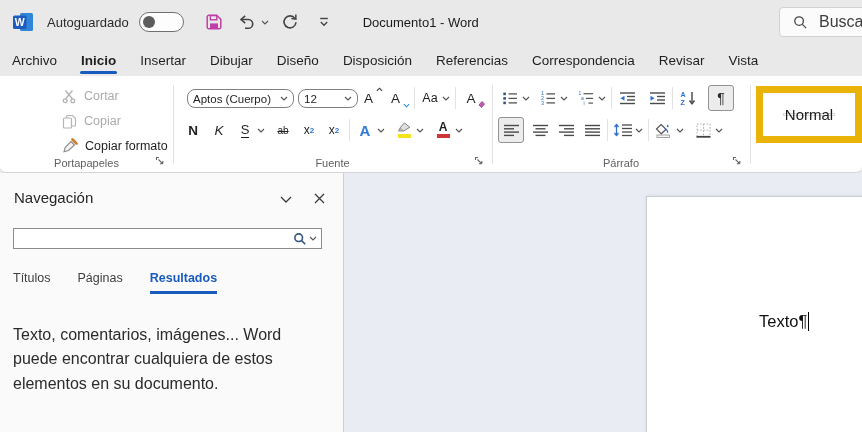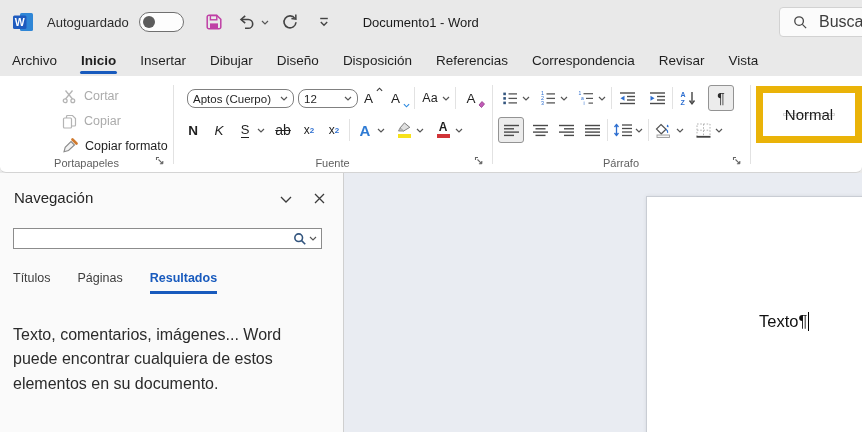--- a/index.html
+++ b/index.html
@@ -41,21 +41,21 @@
   .combo { position:absolute; height:19px; background:#fff; border:1px solid #808080; border-radius:8px; display:flex; align-items:center; font-size:11.5px; color:#1f1f1f; padding:0 5px; cursor:pointer; }
   .combo .combo-text { flex:1; white-space:nowrap; overflow:hidden; }
   .iconrow { position:absolute; display:flex; align-items:center; }
   .ib { display:inline-flex; align-items:center; justify-content:center; height:24px; min-width:20px; border-radius:3px; cursor:pointer; }
   .chev { margin-left:2px; cursor:pointer; }
   .rsep { width:1px; height:22px; background:#e2e2e2; margin:0 5px; }
 
   .fx-bold { font-weight:700; font-size:13.5px; color:#1f1f1f; }
   .fx-italic { font-style:italic; font-size:13.5px; color:#1f1f1f; padding:0 2px; }
   .fx-underline { font-size:13px; color:#1f1f1f; border-bottom:1.6px solid #1f1f1f; line-height:1; padding-bottom:1px; }
-  .fx-strike { font-size:14px; color:#1f1f1f; text-decoration:line-through; }
+  .fx-strike { font-size:10px; color:#1f1f1f; text-decoration:line-through; }
   .fx-script { font-size:12px; color:#1f1f1f; }
   .fx-script .dg { font-size:8px; color:#2e6fd0; font-weight:700; }
   .fx-effects { font-weight:700; font-size:15px; color:#2f7bd4; }
   .fx-grow, .fx-shrink { position:relative; font-size:13.5px; color:#1f1f1f; padding-right:7px; }
   .fx-grow svg, .fx-shrink svg { position:absolute; right:-1px; top:1px; }
   .fx-shrink svg { top:auto; bottom:2px; }
   .fx-case { font-size:12.5px; color:#1f1f1f; }
   .colorbtn { display:flex; flex-direction:column; align-items:center; justify-content:center; cursor:pointer; }
   .colorbtn .a { font-weight:700; font-size:12px; line-height:11px; color:#1f1f1f; }
   .colorbtn .bar { width:13px; height:3.5px; margin-top:1px; }

